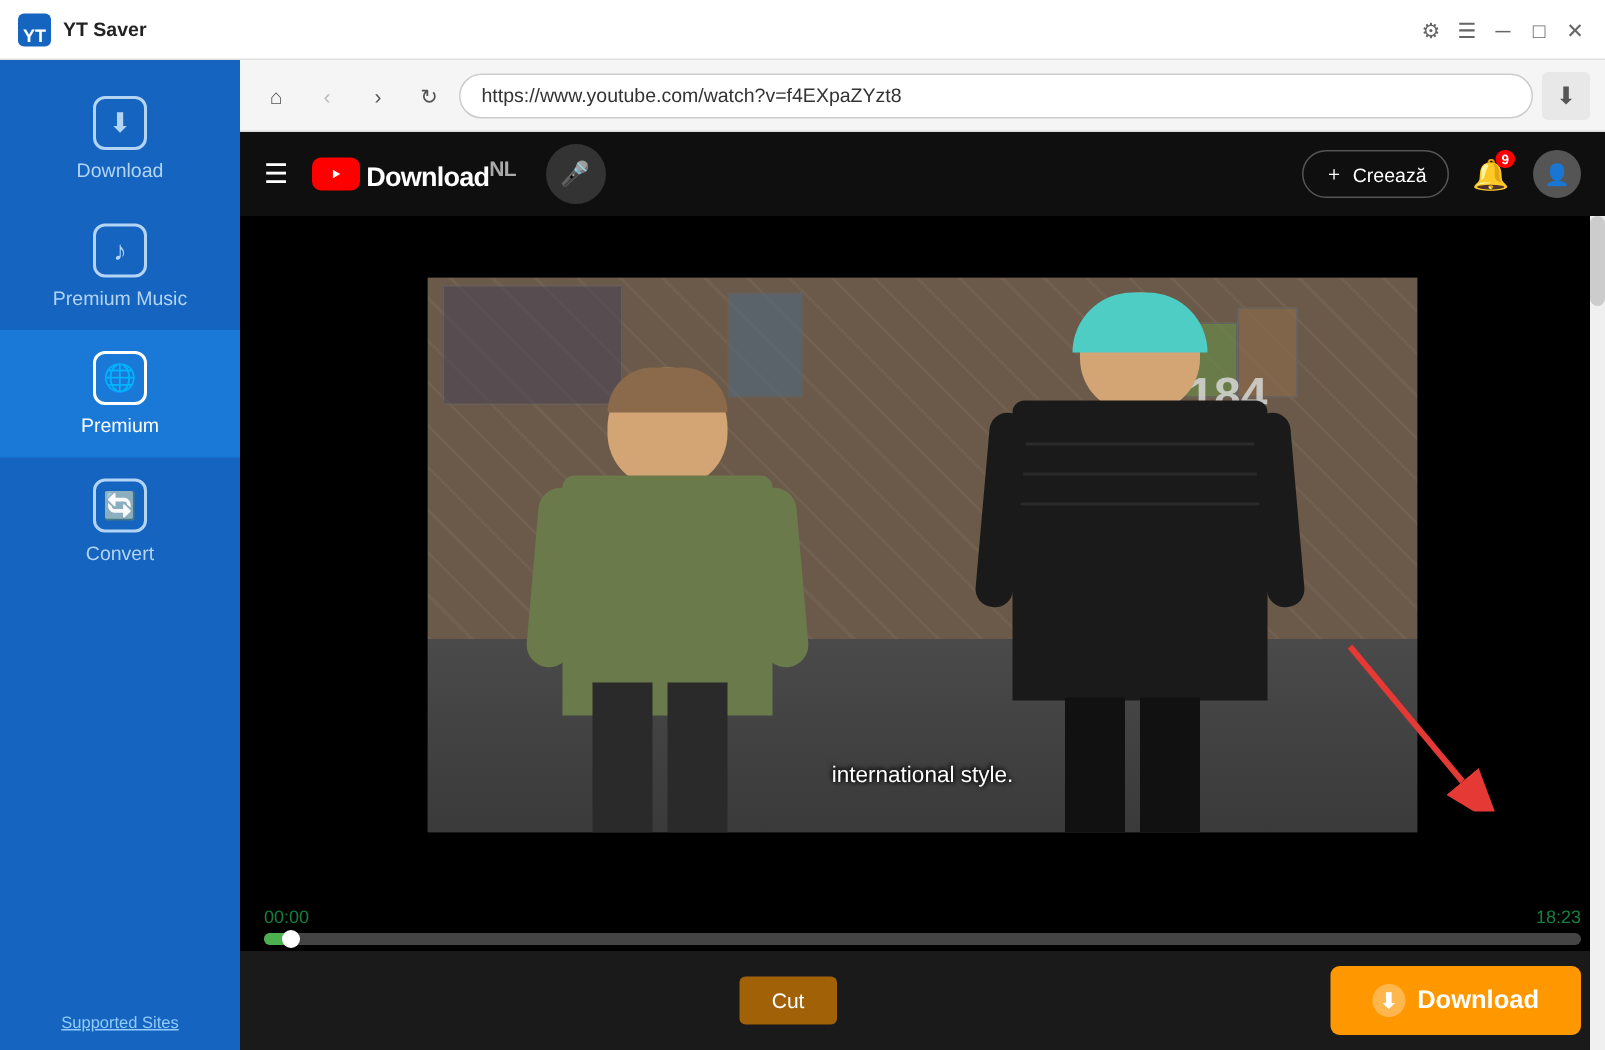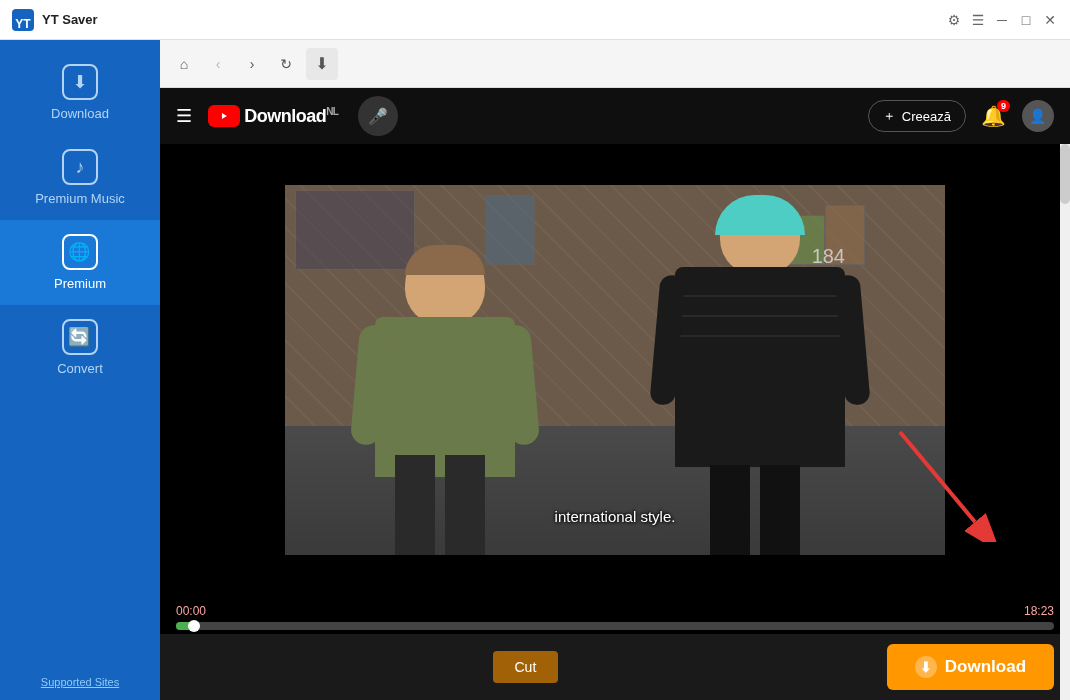--- a/index.html
+++ b/index.html
@@ -150,21 +150,21 @@
     .yt-hamburger { color: #fff; font-size: 18px; cursor: pointer; margin-right: 4px; }
     .yt-logo-area { display: flex; align-items: center; gap: 4px; }
     .yt-logo-icon {
       background: #ff0000;
       border-radius: 6px;
       padding: 4px 6px;
       display: flex; align-items: center; justify-content: center;
     }
     .yt-logo-icon svg { width: 20px; height: 14px; }
     .yt-logo-text { color: #fff; font-size: 18px; font-weight: 600; letter-spacing: -0.5px; }
-    .yt-logo-nl { color: #aaa; font-size: 10px; vertical-align: super; }
+    .yt-logo-nl { color: #aaa; font-size: 14px; vertical-align: super; }
     .yt-search-bar {
       flex: 1;
       height: 36px;
       display: flex;
       align-items: center;
       max-width: 480px;
       margin: 0 auto;
     }
     .yt-search-input {
       flex: 1;
@@ -299,21 +299,21 @@
 
     
     .video-controls {
       background: #000;
       padding: 8px 16px 4px;
       flex-shrink: 0;
     }
     .time-row {
       display: flex;
       justify-content: space-between;
-      color: #fca5a5;
+      color: #15803d;
       font-size: 12px;
       margin-bottom: 4px;
     }
     .progress-bar {
       width: 100%;
       height: 8px;
       background: #444;
       border-radius: 4px;
       position: relative;
       cursor: pointer;
@@ -439,20 +439,21 @@
     <div class="sidebar-footer">Supported Sites</div>
   </div>
 
   <div class="content">
 
     <div class="browser-toolbar">
       <div class="nav-btn">⌂</div>
       <div class="nav-btn disabled">‹</div>
       <div class="nav-btn">›</div>
       <div class="nav-btn">↻</div>
+      <input class="url-bar" type="text" value="https://www.youtube.com/watch?v=f4EXpaZYzt8" style="">
       <div class="download-icon-btn">⬇</div>
     </div>
 
     <div class="youtube-page" style="position: relative;">
 
       <div class="yt-header">
         <span class="yt-hamburger">☰</span>
         <div class="yt-logo-area">
           <div class="yt-logo-icon">
             <svg viewBox="0 0 24 17" fill="white" xmlns="http://www.w3.org/2000/svg">
@@ -482,21 +483,21 @@
           <div class="video-figures">
 
             <div class="video-wall">
               <div class="video-graffiti"></div>
 
               <div style="position:absolute;top:20px;right:80px;width:40px;height:60px;background:#8a6a4a;border:1px solid #666;opacity:0.7;"></div>
               <div style="position:absolute;top:30px;right:120px;width:35px;height:50px;background:#6a8a4a;border:1px solid #666;opacity:0.7;"></div>
               <div style="position:absolute;top:10px;left:200px;width:50px;height:70px;background:#4a6a8a;border:1px solid #666;opacity:0.5;"></div>
               <div style="position:absolute;top:5px;left:10px;width:120px;height:80px;background:#3a3a5a;border:1px solid #666;opacity:0.4;"></div>
 
-              <div style="position:absolute;top:60px;right:100px;color:#ddd;font-size:20px;font-weight:normal;opacity:0.8;">184</div>
+              <div style="position:absolute;top:60px;right:100px;color:#ddd;font-size:32px;font-weight:bold;opacity:0.8;">184</div>
             </div>
 
             <div style="position:absolute;bottom:0;left:0;right:0;height:35%;background:linear-gradient(to bottom,#4a4a4a,#3a3a3a);"></div>
 
             <div style="position:absolute;bottom:0;left:60px;width:200px;height:310px;">
 
               <div style="position:absolute;top:0;left:60px;width:80px;height:80px;background:#d4a574;border-radius:50% 50% 45% 45%;"></div>
 
               <div style="position:absolute;top:0;left:60px;width:80px;height:30px;background:#8a6a4a;border-radius:40px 40px 0 0;"></div>
 

